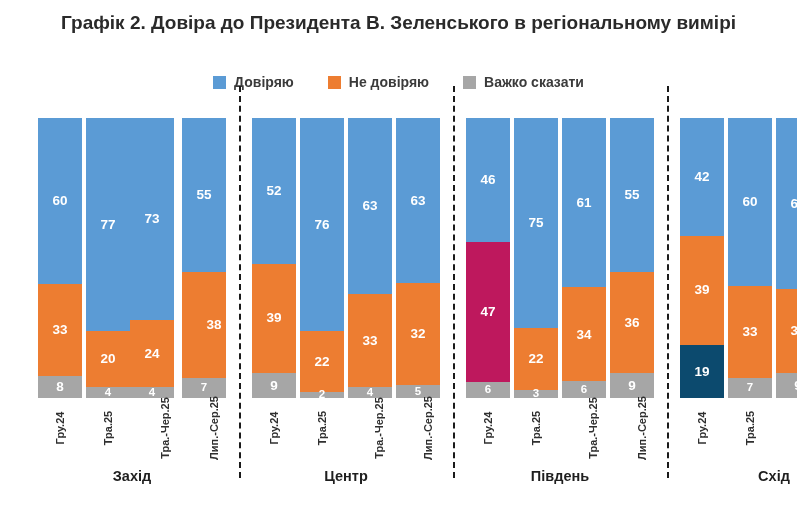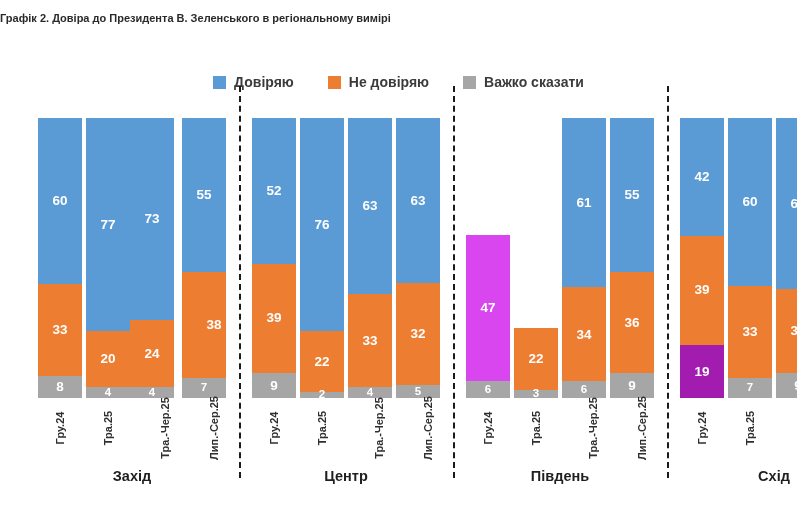--- a/index.html
+++ b/index.html
@@ -15,22 +15,22 @@
     position: relative;
     width: 797px;
     height: 532px;
     overflow: hidden;
   }
   #title {
     position: absolute;
     top: 12px;
     left: 0;
     width: 797px;
-    text-align: left;
-    font-size: 11px;
+    text-align: center;
+    font-size: 19px;
     font-weight: bold;
     color: #2a2a2a;
   }
   #legend {
     position: absolute;
     top: 74px;
     left: 0;
     width: 797px;
     display: flex;
     justify-content: center;
@@ -231,28 +231,34 @@
           <span>63</span>
         </div>
         <div class="seg" style="height: 109px; background: rgb(237, 125, 49);">
           <span>32</span>
         </div>
         <div class="seg small" style="height: 14px; background: rgb(166, 166, 166);">
           <span>5</span>
         </div>
       </div>
       <div class="bar" style="left: 428px;">
-        <div class="seg" style="height: 146px; background: #d946ef;">
+        <div class="seg" style="height: 128.8px; background: rgb(91, 155, 213);">
+          <span>46</span>
+        </div>
+        <div class="seg" style="height: 146px; background: #be185d;">
           <span>47</span>
         </div>
         <div class="seg small" style="height: 16.8px; background: rgb(166, 166, 166);">
           <span>6</span>
         </div>
       </div>
       <div class="bar" style="left: 476px;">
+        <div class="seg" style="height: 210px; background: rgb(91, 155, 213);">
+          <span>75</span>
+        </div>
         <div class="seg" style="height: 61.6px; background: rgb(237, 125, 49);">
           <span>22</span>
         </div>
         <div class="seg small" style="height: 8.4px; background: rgb(166, 166, 166);">
           <span>3</span>
         </div>
       </div>
       <div class="bar" style="left: 524px;">
         <div class="seg" style="height: 170.8px; background: rgb(91, 155, 213);">
           <span>61</span>
@@ -275,21 +281,21 @@
           <span>9</span>
         </div>
       </div>
       <div class="bar" style="left: 642px;">
         <div class="seg" style="height: 117.6px; background: rgb(91, 155, 213);">
           <span>42</span>
         </div>
         <div class="seg" style="height: 109.2px; background: rgb(237, 125, 49);">
           <span>39</span>
         </div>
-        <div class="seg" style="height: 53.2px; background: #a21caf;">
+        <div class="seg" style="height: 53.2px; background: #0c4a6e;">
           <span>19</span>
         </div>
       </div>
       <div class="bar" style="left: 690px;">
         <div class="seg" style="height: 168px; background: rgb(91, 155, 213);">
           <span>60</span>
         </div>
         <div class="seg" style="height: 92.4px; background: rgb(237, 125, 49);">
           <span>33</span>
         </div>

